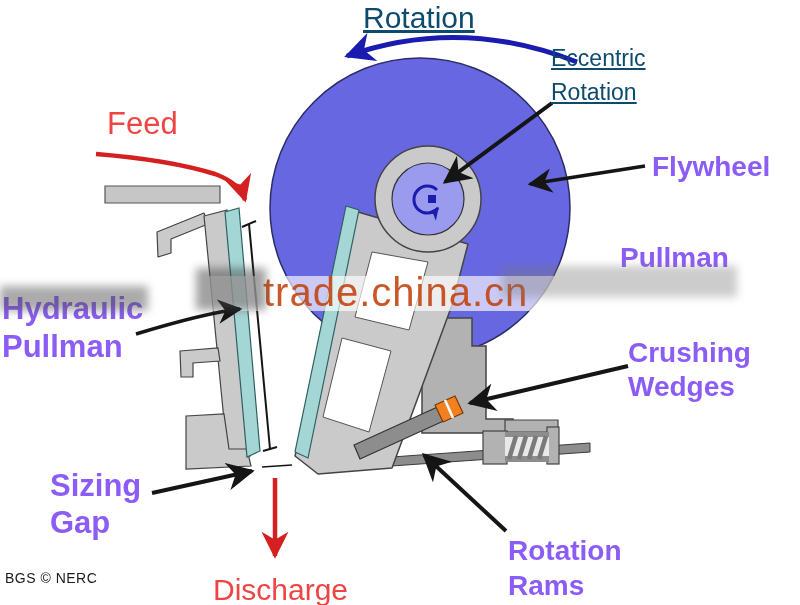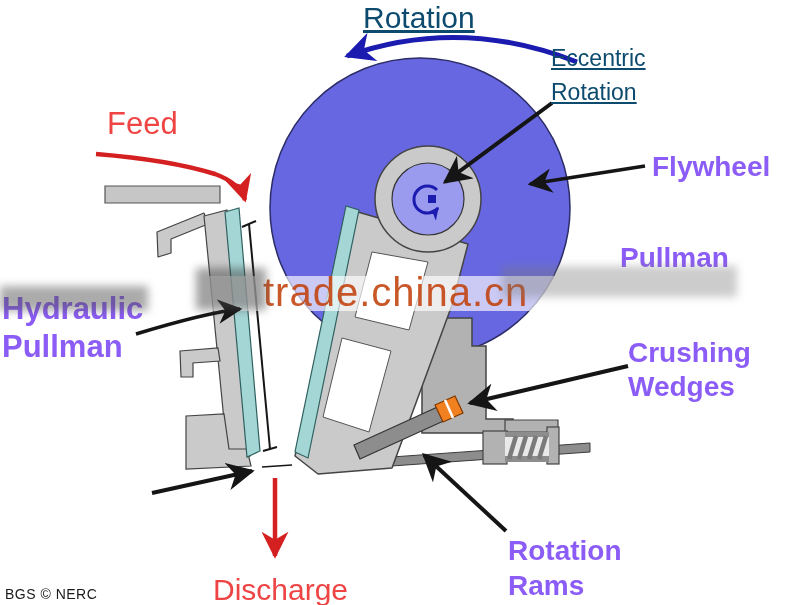--- a/index.html
+++ b/index.html
@@ -18,21 +18,21 @@
   .sz28{font-size:28px;}
   .sz30{font-size:30px;}
   .watermark{
     position:absolute;left:263px;top:270px;z-index:2;
     font-size:40px;color:#c2410c;opacity:.88;letter-spacing:1px;
   }
   .smear{position:absolute;z-index:4;filter:blur(4px);}
   .sm1{left:0;top:286px;width:148px;height:25px;background:rgba(80,80,80,.48);}
   .sm2{left:196px;top:268px;width:70px;height:42px;background:rgba(70,70,70,.50);}
   .sm3{left:502px;top:266px;width:235px;height:31px;background:rgba(120,120,120,.38);}
-  .credit{position:absolute;left:5px;top:586px;z-index:3;font-size:14px;color:#1a1a1a;letter-spacing:.5px;}
+  .credit{position:absolute;left:5px;top:570px;z-index:3;font-size:14px;color:#1a1a1a;letter-spacing:.5px;}
 </style>
 </head>
 <body>
 
 <div class="stage">
 
   <svg width="800" height="605" viewBox="0 0 800 605">
     <defs>
       <marker id="ab" viewBox="0 0 10 10" refX="9" refY="5" markerWidth="7" markerHeight="7" orient="auto" markerUnits="strokeWidth">
         <path d="M0,0 L10,5 L0,10 L3,5 Z" fill="#151515"></path>
@@ -139,20 +139,24 @@
 
   <div class="lbl blk sz28" style="left:620px;top:241px;text-align:right;">Pullman</div>
 
   <div class="lbl red sz31" style="left:107px;top:105px;">Feed</div>
 
   <div class="lbl blk sz31" style="left:2px;top:290px;line-height:38px;">
     <span class="ln">Hydraulic</span>
     <span class="ln">Pullman</span>
   </div>
 
+  <div class="lbl blk sz31" style="left:50px;top:467px;line-height:37px;">
+    <span class="ln">Sizing</span>
+    <span class="ln">Gap</span>
+  </div>
 
   <div class="lbl red sz30" style="left:213px;top:572px;">Discharge</div>
 
   <div class="lbl blk sz28" style="left:628px;top:336px;line-height:34px;">
     <span class="ln">Crushing</span>
     <span class="ln">Wedges</span>
   </div>
 
   <div class="lbl blk sz28" style="left:508px;top:533px;line-height:35px;">
     <span class="ln">Rotation</span>

